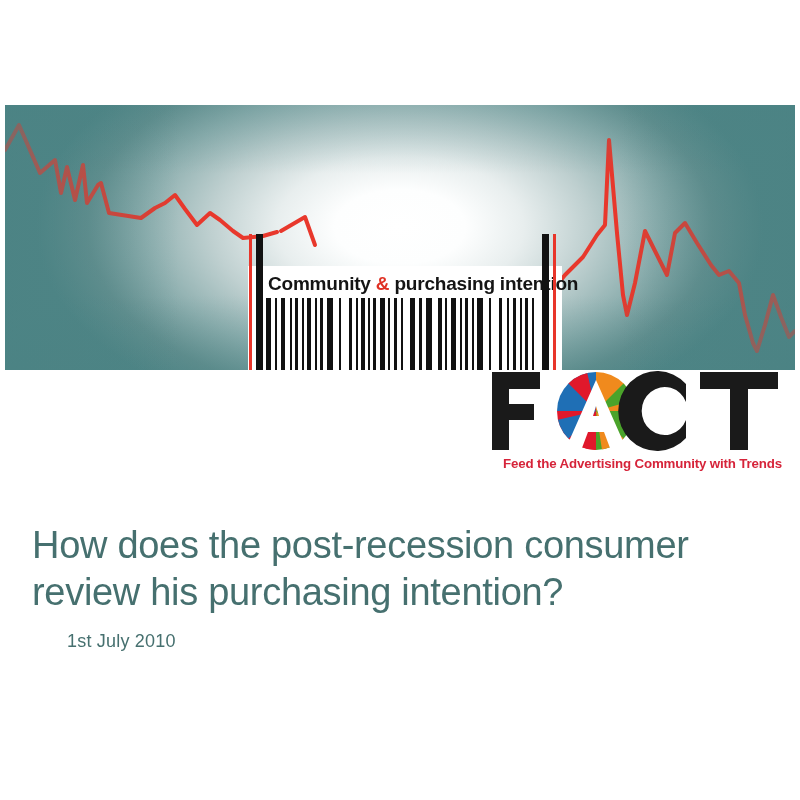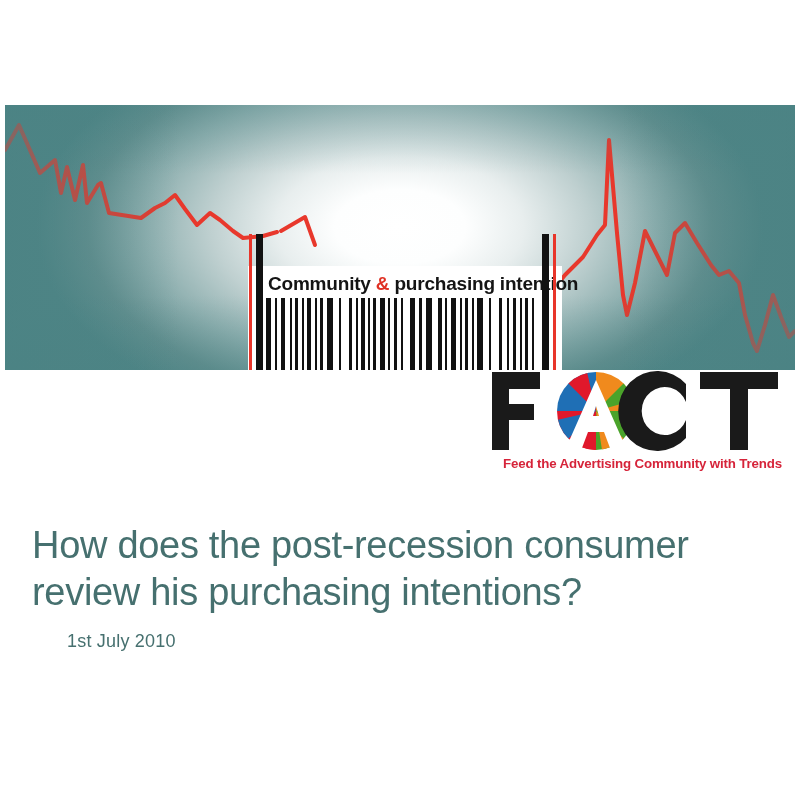--- a/index.html
+++ b/index.html
@@ -276,17 +276,17 @@
       <g fill="#1a1a1a">
         <rect x="210" y="2" width="78" height="17"></rect>
         <rect x="240" y="2" width="18" height="78"></rect>
       </g>
     </svg>
 
     <div id="fact-tagline">Feed the Advertising Community with Trends</div>
   </div>
 
   <div id="title-block">
-    <h1 id="slide-title">How does the post-recession consumer review his purchasing intentions?</h1>
+    <h1 id="slide-title">How does the post-recession consumer review his purchasing intention?</h1>
     <div id="slide-date">1st July 2010</div>
   </div>
 
 </div>
 
 </body></html>

